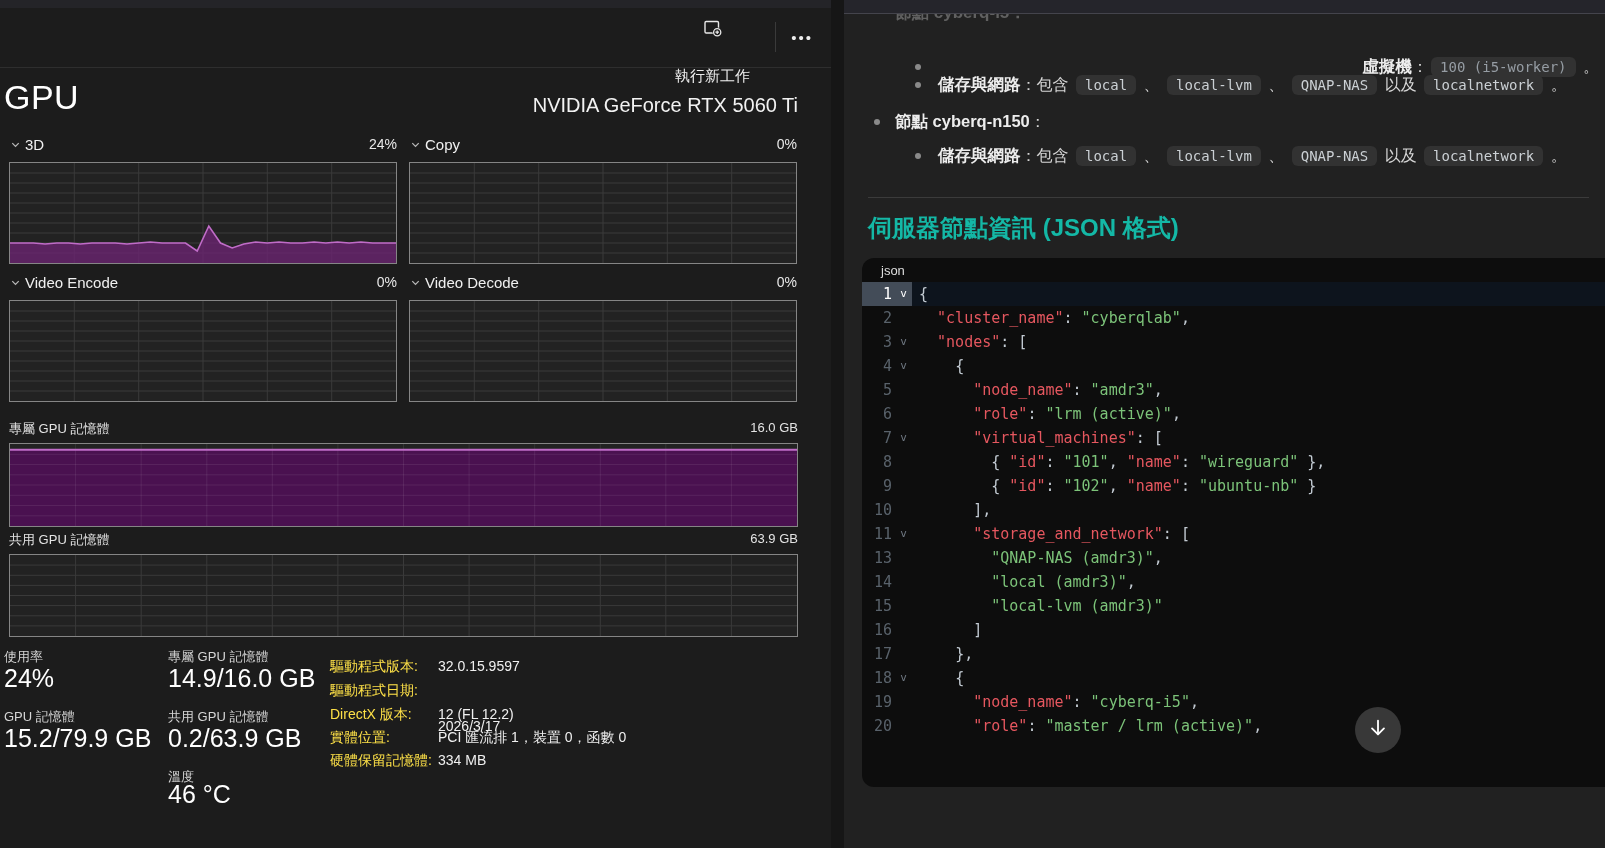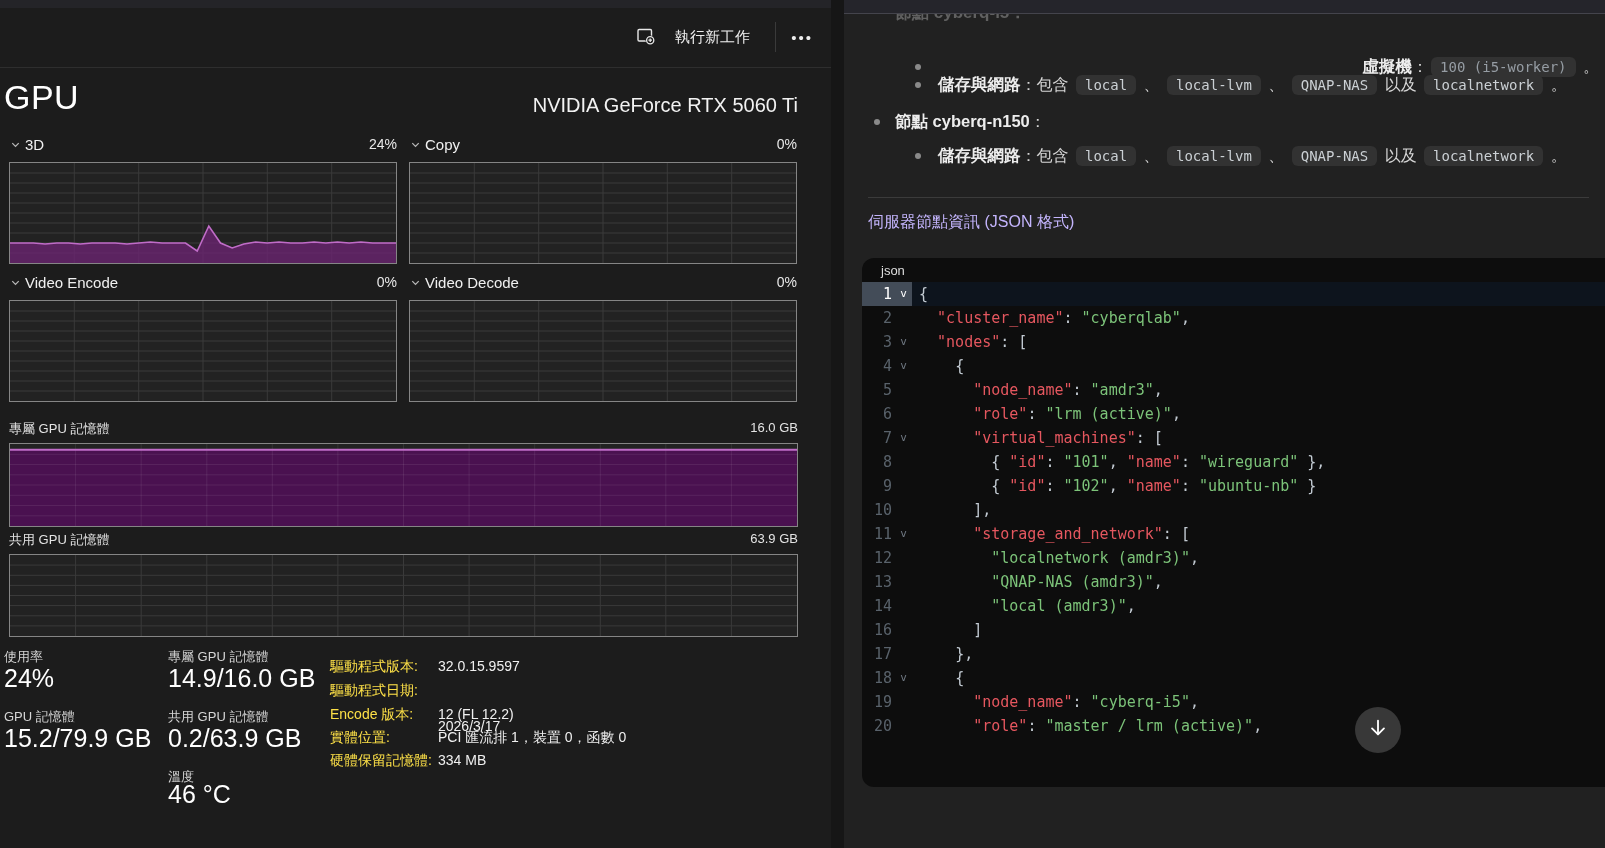--- a/index.html
+++ b/index.html
@@ -2,22 +2,22 @@
 <html><head>
 <meta charset="utf-8">
 <style>
   html,body{margin:0;padding:0;background:#141414;}
   body{width:1605px;height:848px;overflow:hidden;position:relative;
        font-family:"Liberation Sans", sans-serif;-webkit-font-smoothing:antialiased;}
   
   #tm{position:absolute;left:0;top:0;width:831px;height:848px;background:#1c1c1c;overflow:hidden;}
   #tm .topstrip{position:absolute;left:0;top:0;width:100%;height:8px;background:#242428;}
   #tm .toolbar{position:absolute;left:0;top:8px;width:100%;height:59px;border-bottom:1px solid #2e2e2e;}
-  .run-btn{position:absolute;top:10px;right:71px;height:38px;display:flex;align-items:center;gap:19px;
-           color:#ececec;font-size:15px;padding:0 10px;border-radius:4px;cursor:default;}
+  .run-btn{position:absolute;top:10px;right:71px;height:38px;display:flex;align-items:center;gap:26px;
+           color:#ececec;font-size:15px;padding:0 10px;border-radius:4px;cursor:default;flex-direction:column;}
   .tb-divider{position:absolute;top:14px;right:55px;width:1px;height:30px;background:#3a3a3a;}
   .more-dots{position:absolute;top:10px;right:12px;height:38px;display:flex;align-items:center;
              color:#ececec;font-size:15px;letter-spacing:2px;padding:0 6px;}
   .tm-title{position:absolute;left:4px;top:78px;font-size:34px;font-weight:300;color:#ffffff;letter-spacing:.5px;}
   .tm-gpuname{position:absolute;right:33px;top:94px;font-size:20px;font-weight:300;color:#f2f2f2;}
   .chead{position:absolute;height:24px;display:flex;align-items:center;gap:4px;color:#f0f0f0;font-size:15px;}
   .chead .pct{position:absolute;right:0;font-size:14px;color:#e8e8e8;}
   .chev{display:inline-flex;width:12px;height:12px;align-items:center;justify-content:center;}
   .chartbox{position:absolute;border:1px solid #858585;background:#222222;box-sizing:border-box;}
   .mem-row{position:absolute;left:9px;width:789px;height:18px;color:#e4e4e4;font-size:13px;}
@@ -35,21 +35,21 @@
   .bullet .dot{width:6px;height:6px;border-radius:50%;background:#8a8a8a;flex:none;margin-top:11px;}
   .bullet.lvl1{padding-left:43px;}
   .bullet.lvl2{padding-left:84px;}
   .bullet .bcontent{padding-left:15px;white-space:nowrap;}
   .bullet.lvl2 .bcontent{padding-left:17px;}
   .bseg{font-weight:700;color:#ededed;font-size:16.5px;}
   .chip{background:#323232;border-radius:6px;padding:2px 9px;margin:0 3px;
         font-family:"DejaVu Sans Mono", monospace;font-size:14px;color:#cbd0d4;}
   .chip.muted{color:#969da4;}
   .hr{position:absolute;left:37px;right:16px;top:197px;height:1px;background:#3b3b3b;}
-  .sechead{position:absolute;left:37px;top:212px;font-size:16px;font-weight:400;color:#c4b5fd;white-space:nowrap;}
+  .sechead{position:absolute;left:37px;top:212px;font-size:24px;font-weight:700;color:#14b8a6;white-space:nowrap;}
   .codeblock{position:absolute;left:31px;right:0;top:258px;bottom:61px;background:#0d0d0d;
              border-radius:12px 0 0 12px;overflow:hidden;z-index:1;}
   .codeblock .cb-head{height:24px;display:flex;align-items:center;padding-left:19px;
                       color:#dedede;font-size:13px;}
   .cline{display:flex;height:24px;line-height:24px;white-space:pre;
          font-family:"DejaVu Sans Mono", monospace;font-size:15px;}
   .lnum{width:30px;text-align:right;padding-right:3px;color:#59626b;flex:none;}
   .larr{width:17px;text-align:center;color:#6e7781;font-size:11px;flex:none;}
   .lcode{padding-left:7px;color:#c3cbd3;}
   .cline.hl{background:#0d141d;}
@@ -251,21 +251,21 @@
   <div class="stat-value" style="left:168px;top:664px;">14.9/16.0 GB</div>
   <div class="stat-label" style="left:168px;top:708px;">共用 GPU 記憶體</div>
   <div class="stat-value" style="left:168px;top:724px;">0.2/63.9 GB</div>
   <div class="stat-label" style="left:168px;top:768px;">溫度</div>
   <div class="stat-value" style="left:168px;top:760px;margin-top:20px;">46 °C</div>
 
   <div class="det-label" style="top:658px;">驅動程式版本:</div>
   <div class="det-value" style="top:658px;">32.0.15.9597</div>
   <div class="det-label" style="top:682px;">驅動程式日期:</div>
   <div class="det-value" style="top:718px;">2026/3/17</div>
-  <div class="det-label" style="top:706px;">Encode 版本:</div>
+  <div class="det-label" style="top:706px;">DirectX 版本:</div>
   <div class="det-value" style="top:706px;">12 (FL 12.2)</div>
   <div class="det-label" style="top:729px;">實體位置:</div>
   <div class="det-value" style="top:729px;">PCI 匯流排 1，裝置 0，函數 0</div>
   <div class="det-label" style="top:752px;">硬體保留記憶體:</div>
   <div class="det-value" style="top:752px;">334 MB</div>
 </div>
 
 <div id="chat">
   <div class="gapstrip"></div>
   <div class="dimhead">節點 cyberq-i5：</div>
@@ -297,23 +297,23 @@
         <div class="cline"><span class="lnum">2</span><span class="larr"></span><span class="lcode">  <span class="tk-key">"cluster_name"</span><span class="tk-pun">: </span><span class="tk-str">"cyberqlab"</span><span class="tk-pun">,</span></span></div>
         <div class="cline"><span class="lnum">3</span><span class="larr">v</span><span class="lcode">  <span class="tk-key">"nodes"</span><span class="tk-pun">: [</span></span></div>
         <div class="cline"><span class="lnum">4</span><span class="larr">v</span><span class="lcode">    <span class="tk-pun">{</span></span></div>
         <div class="cline"><span class="lnum">5</span><span class="larr"></span><span class="lcode">      <span class="tk-key">"node_name"</span><span class="tk-pun">: </span><span class="tk-str">"amdr3"</span><span class="tk-pun">,</span></span></div>
         <div class="cline"><span class="lnum">6</span><span class="larr"></span><span class="lcode">      <span class="tk-key">"role"</span><span class="tk-pun">: </span><span class="tk-str">"lrm (active)"</span><span class="tk-pun">,</span></span></div>
         <div class="cline"><span class="lnum">7</span><span class="larr">v</span><span class="lcode">      <span class="tk-key">"virtual_machines"</span><span class="tk-pun">: [</span></span></div>
         <div class="cline"><span class="lnum">8</span><span class="larr"></span><span class="lcode">        <span class="tk-pun">{ </span><span class="tk-key">"id"</span><span class="tk-pun">: </span><span class="tk-str">"101"</span><span class="tk-pun">, </span><span class="tk-key">"name"</span><span class="tk-pun">: </span><span class="tk-str">"wireguard"</span><span class="tk-pun"> },</span></span></div>
         <div class="cline"><span class="lnum">9</span><span class="larr"></span><span class="lcode">        <span class="tk-pun">{ </span><span class="tk-key">"id"</span><span class="tk-pun">: </span><span class="tk-str">"102"</span><span class="tk-pun">, </span><span class="tk-key">"name"</span><span class="tk-pun">: </span><span class="tk-str">"ubuntu-nb"</span><span class="tk-pun"> }</span></span></div>
         <div class="cline"><span class="lnum">10</span><span class="larr"></span><span class="lcode">      <span class="tk-pun">],</span></span></div>
         <div class="cline"><span class="lnum">11</span><span class="larr">v</span><span class="lcode">      <span class="tk-key">"storage_and_network"</span><span class="tk-pun">: [</span></span></div>
-        <div class="cline"><span class="lnum">12</span><span class="larr"></span><span class="lcode">        <span class="tk-str">"localnetwork (amdr3)"</span><span class="tk-pun">,</span></span></div>
         <div class="cline"><span class="lnum">13</span><span class="larr"></span><span class="lcode">        <span class="tk-str">"QNAP-NAS (amdr3)"</span><span class="tk-pun">,</span></span></div>
         <div class="cline"><span class="lnum">14</span><span class="larr"></span><span class="lcode">        <span class="tk-str">"local (amdr3)"</span><span class="tk-pun">,</span></span></div>
+        <div class="cline"><span class="lnum">15</span><span class="larr"></span><span class="lcode">        <span class="tk-str">"local-lvm (amdr3)"</span></span></div>
         <div class="cline"><span class="lnum">16</span><span class="larr"></span><span class="lcode">      <span class="tk-pun">]</span></span></div>
         <div class="cline"><span class="lnum">17</span><span class="larr"></span><span class="lcode">    <span class="tk-pun">},</span></span></div>
         <div class="cline"><span class="lnum">18</span><span class="larr">v</span><span class="lcode">    <span class="tk-pun">{</span></span></div>
         <div class="cline"><span class="lnum">19</span><span class="larr"></span><span class="lcode">      <span class="tk-key">"node_name"</span><span class="tk-pun">: </span><span class="tk-str">"cyberq-i5"</span><span class="tk-pun">,</span></span></div>
         <div class="cline"><span class="lnum">20</span><span class="larr"></span><span class="lcode">      <span class="tk-key">"role"</span><span class="tk-pun">: </span><span class="tk-str">"master / lrm (active)"</span><span class="tk-pun">,</span></span></div>
       </div>
   </div>
   <div class="scrollbtn">
     <span class="icon">
       <svg width="22" height="22" viewBox="0 0 24 24" fill="none" stroke="#ffffff" stroke-width="2" stroke-linecap="round" stroke-linejoin="round">

